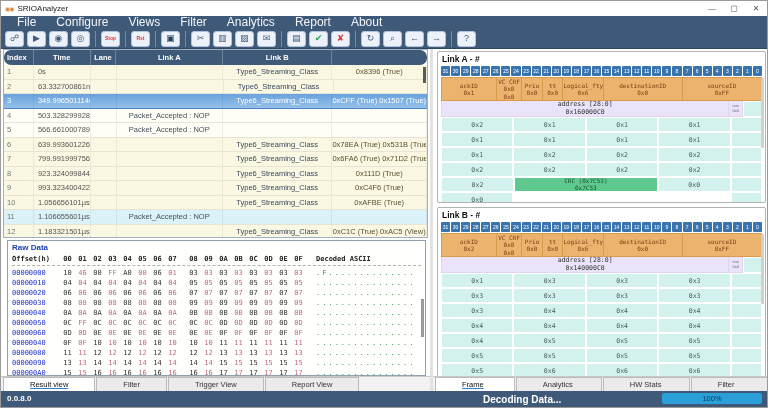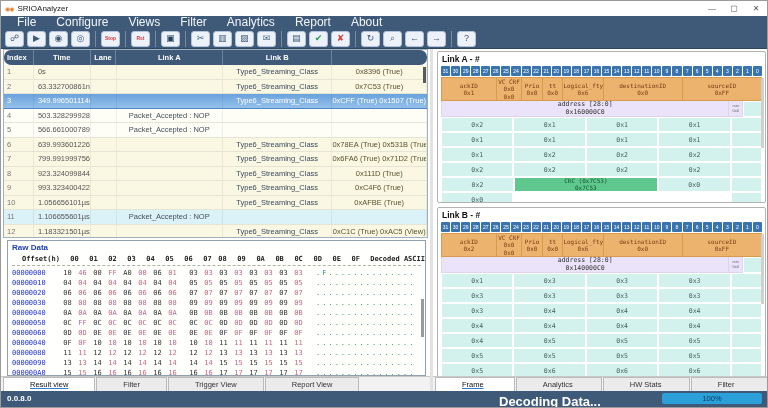--- a/index.html
+++ b/index.html
@@ -66,21 +66,21 @@
              font-family:"DejaVu Sans Mono", monospace; }
   .raw-title { font-size:8px; font-weight:bold; color:#1c3fae; padding:2px 0 1px 4px;
                font-family:"Liberation Sans", sans-serif; }
   .hexrow { display:flex; align-items:center; height:10px; padding-left:4px; }
   .hexrow .off { width:48px; font-size:7px; color:#2233cc; }
   .hexrow .byte { width:15px; font-size:7px; text-align:center; color:#333; }
   .hexrow .byte.odd { color:#c4697a; }
   .hexrow .byte.gap8 { margin-left:6px; }
   .hexrow .ascii { margin-left:10px; font-size:7px; color:#2f9a4f; letter-spacing:2px; white-space:pre; }
   .hexhead { height:11px; }
-  .hexhead .off, .hexhead .byte { color:#222 !important; font-weight:bold;margin-left:10px; }
+  .hexhead .off, .hexhead .byte { color:#222 !important; font-weight:bold; }
   .hexhead .ascii { color:#222; font-weight:bold; letter-spacing:0; }
   .dashline { border-top:1px dashed #b2b2a2; margin:1px 4px 2px 4px; }
   .raw-scroll-thumb { position:absolute; right:1px; top:58px; width:3px; height:38px; background:#9a9a9a; }
 
   
   .tabrow { position:absolute; bottom:0; left:0; right:0; height:15px; display:flex;
             background:#f2f2f2; border-top:1px solid #c8c8c8; padding-left:2px; }
   .tab { font-size:7.5px; line-height:13px; padding:0 26px; margin-right:1px; color:#333;
          background:#ebebeb; border:1px solid #bbb; border-bottom:none; }
   .tab.active { background:#ffffff; text-decoration:underline; text-decoration-color:#2f7fd0; color:#111; }
@@ -114,21 +114,21 @@
            display:flex; align-items:center; justify-content:center; overflow:hidden; }
   .gcell.blank { background:#ffffff; border-color:#ffffff; }
   .gcell.tail { flex:3; }
   .gcell.crc { flex:14.5; background:#5ec88e; color:#14502e; flex-direction:column;
                font-size:6px; line-height:6.5px; }
   .panel-scroll-thumb { position:absolute; right:1px; top:26px; width:3px; height:70px; background:#d0d0d0; }
 
   
   .statusbar { position:absolute; bottom:0; left:0; right:0; height:16px; background:#3e5a78; }
   .status-version { position:absolute; left:6px; top:3px; color:#fff; font-size:8px; font-weight:bold; }
-  .status-text { position:absolute; left:498px; top:3px; color:#fff; font-size:13px; font-weight:bold; }
+  .status-text { position:absolute; left:482px; top:3px; color:#fff; font-size:10px; font-weight:bold; }
   .progress { position:absolute; right:5px; top:2px; width:100px; height:11px; background:#2a9fd8;
               border-radius:2px; color:#0b3c60; font-size:7.5px; line-height:11px; text-align:center; }
 </style>
 </head>
 <body>
 
 <div class="app">
 
   <div class="titlebar">
     <span class="app-icon">◉◉</span>
@@ -237,21 +237,20 @@
               <div class="td c-linka" style="width: 107px;"></div>
               <div class="td c-linkb" style="width: 110px;">Type6_Streaming_Class</div>
               <div class="td c-lcrc" style="width: 95px;">0x8396 (True)</div>
             </div>
             <div class="tr bg-yellow">
               <div class="td c-index" style="width: 30px;">2</div>
               <div class="td c-time" style="width: 57px;">63.332700861ns</div>
               <div class="td c-lane" style="width: 26px;"></div>
               <div class="td c-linka" style="width: 107px;"></div>
               <div class="td c-linkb" style="width: 110px;">Type6_Streaming_Class</div>
-              <div class="td c-lcrc" style="width: 95px;">0x7C53 (True)</div>
             </div>
             <div class="tr bg-selected">
               <div class="td c-index" style="width: 30px;">3</div>
               <div class="td c-time" style="width: 57px;">349.996501114ns</div>
               <div class="td c-lane" style="width: 26px;"></div>
               <div class="td c-linka" style="width: 107px;"></div>
               <div class="td c-linkb" style="width: 110px;">Type6_Streaming_Class</div>
               <div class="td c-lcrc" style="width: 95px;">0xCFF (True) 0x1507 (True)</div>
             </div>
             <div class="tr bg-white">

